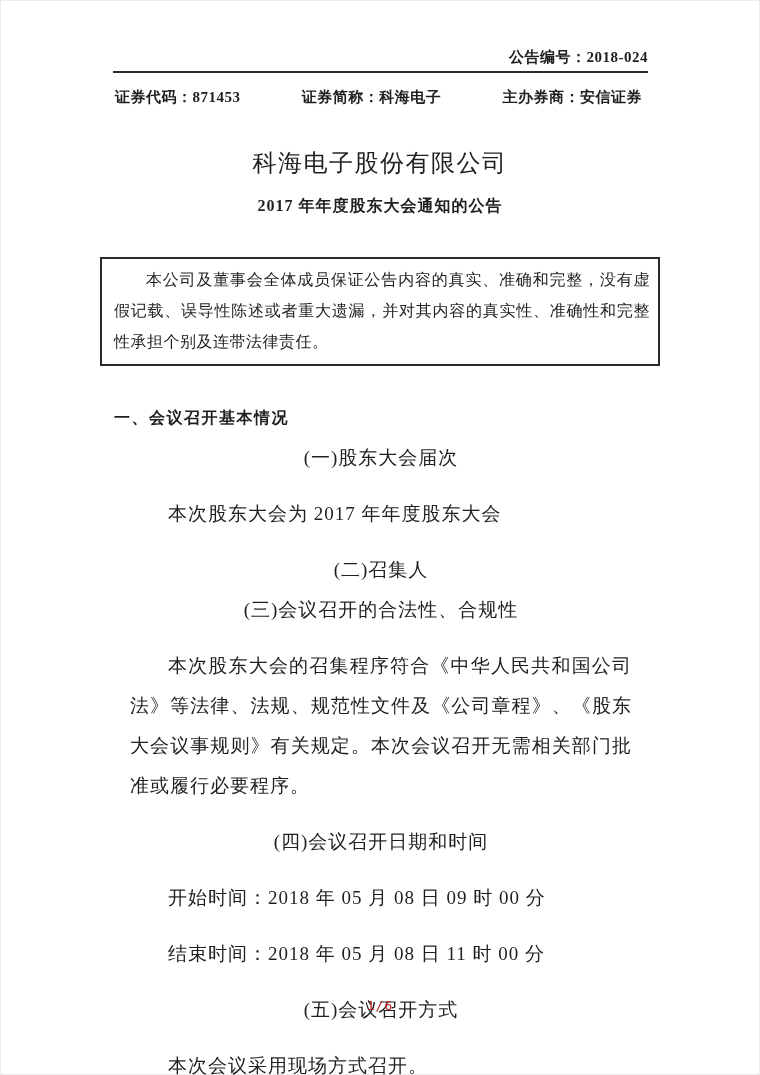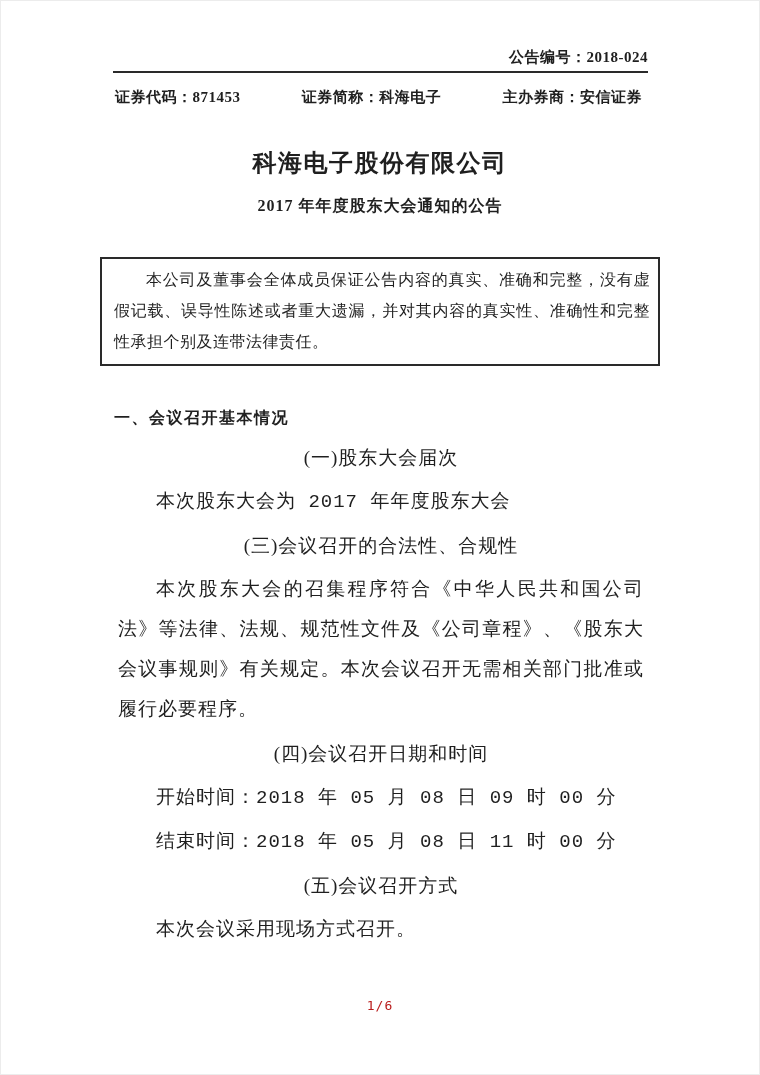--- a/index.html
+++ b/index.html
@@ -31,21 +31,21 @@
     margin: 15px 118px 0 115px;
     font-size: 15px;
     font-weight: bold;
     letter-spacing: 0.5px;
   }
   
   .doc-title {
     margin: 40px 0 0 0;
     text-align: center;
     font-size: 24px;
-    font-weight: bold;
+    font-weight: normal;
     letter-spacing: 1.5px;
   }
   .doc-subtitle {
     margin: 17px 0 0 0;
     text-align: center;
     font-size: 16px;
     font-weight: bold;
     letter-spacing: 1px;
   }
   
@@ -70,21 +70,21 @@
     line-height: 40px;
     letter-spacing: 1px;
   }
   .section-heading {
     font-weight: bold;
     font-size: 16px;
     letter-spacing: 1.5px;
     margin: 0;
   }
   .item-label { margin: 0; text-align: center; }
-  .body-para  { margin: 4px; text-indent: 2em; font-family: Liberation Mono, monospace; }
+  .body-para  { margin: 16px; text-indent: 2em; }
   .body-para.justify { text-align: justify; }
   
   .footer-pageno {
     position: absolute;
     bottom: 62px; left: 0; right: 0;
     text-align: center;
     font-family: "DejaVu Sans Mono", monospace;
     font-size: 13px;
     letter-spacing: 1px;
     color: #b91c1c;
@@ -114,20 +114,21 @@
   <div class="content">
 
     <p class="section-heading">一、会议召开基本情况</p>
 
     <div>
       <p class="item-label">(一)股东大会届次</p>
       <p class="body-para">本次股东大会为 2017 年年度股东大会</p>
     </div>
 
     <div>
+      <p class="item-label">(二)召集人</p>
     </div>
 
     <div>
       <p class="item-label">(三)会议召开的合法性、合规性</p>
       <p class="body-para justify">本次股东大会的召集程序符合《中华人民共和国公司法》等法律、法规、规范性文件及《公司章程》、《股东大会议事规则》有关规定。本次会议召开无需相关部门批准或履行必要程序。</p>
     </div>
 
     <div>
       <p class="item-label">(四)会议召开日期和时间</p>
       <p class="body-para">开始时间：2018 年 05 月 08 日 09 时 00 分</p>

